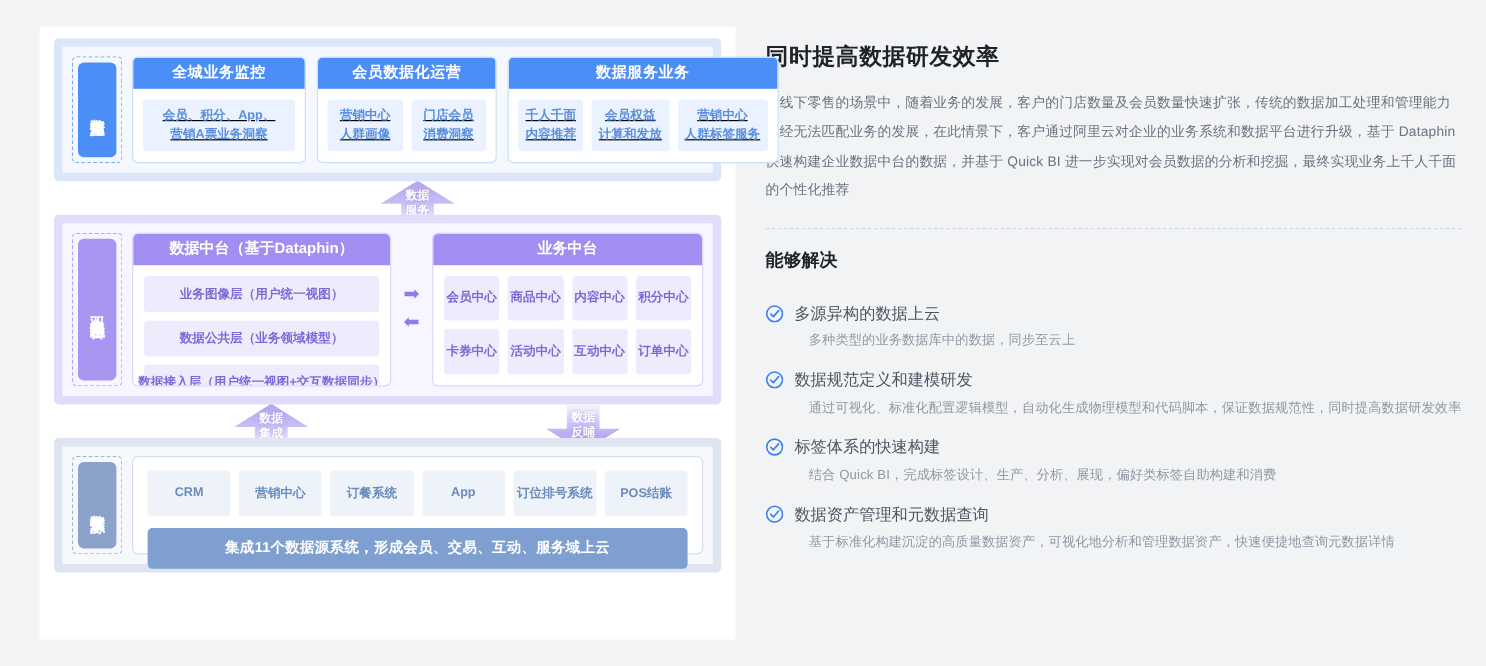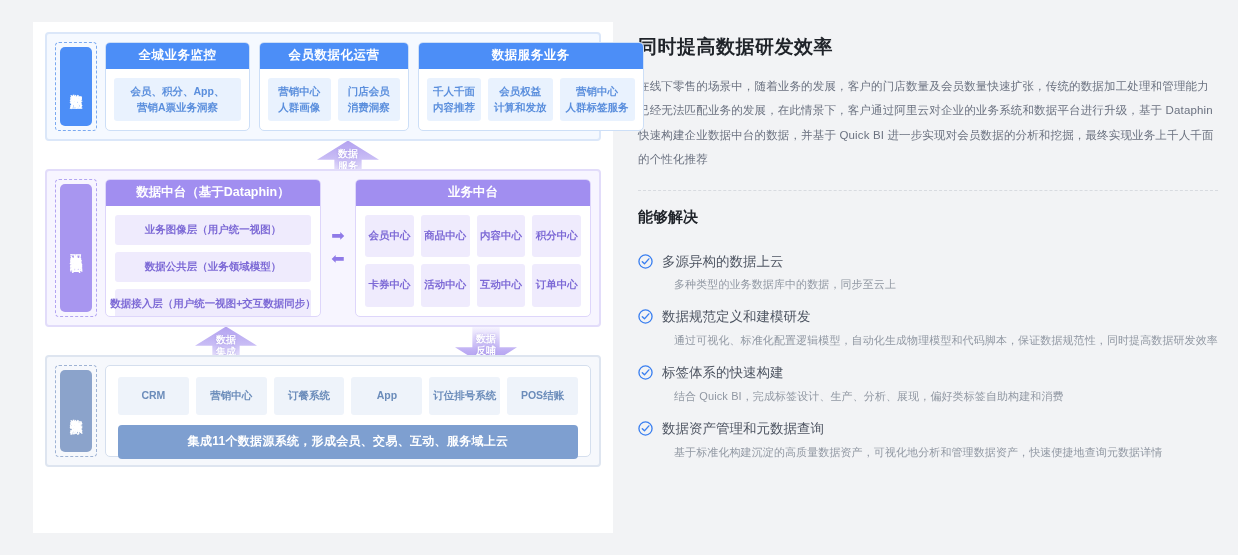--- a/index.html
+++ b/index.html
@@ -15,21 +15,21 @@
   .left-col { width: 620px; height: 555px; padding: 22px 0 22px 33px; }
   .diagram-card {
     width: 580px; height: 511px;
     background: #ffffff;
     padding: 10px 12px;
     position: relative;
   }
 
   
   .band {
-    border: 2px solid #7f1d1d;
+    border: 7px solid #7f1d1d;
     border-radius: 4px;
     display: flex;
     align-items: stretch;
     padding: 8px;
     gap: 8px;
     position: relative;
   }
   .band.blue { background: #f5f9ff; border-color: #dbe7f9; }
   .band.purple { background: #f7f5ff; border-color: #e2dcfa; }
   .band.grayblue { background: #f6f8fc; border-color: #dee5f0; }
@@ -82,20 +82,21 @@
     text-align: center;
     padding: 4px 0 5px;
     letter-spacing: .5px;
   }
   .app-box .bd {
     flex: 1;
     display: flex;
     gap: 7px;
     padding: 9px 8px;
     align-items: flex-start;
+    text-decoration: underline;
   }
   .chip {
     background: #e9f2fe;
     color: #5b8fdd;
     font-size: 10.5px;
     font-weight: 700;
     border-radius: 3px;
     display: flex;
     flex-direction: column;
     align-items: center;

